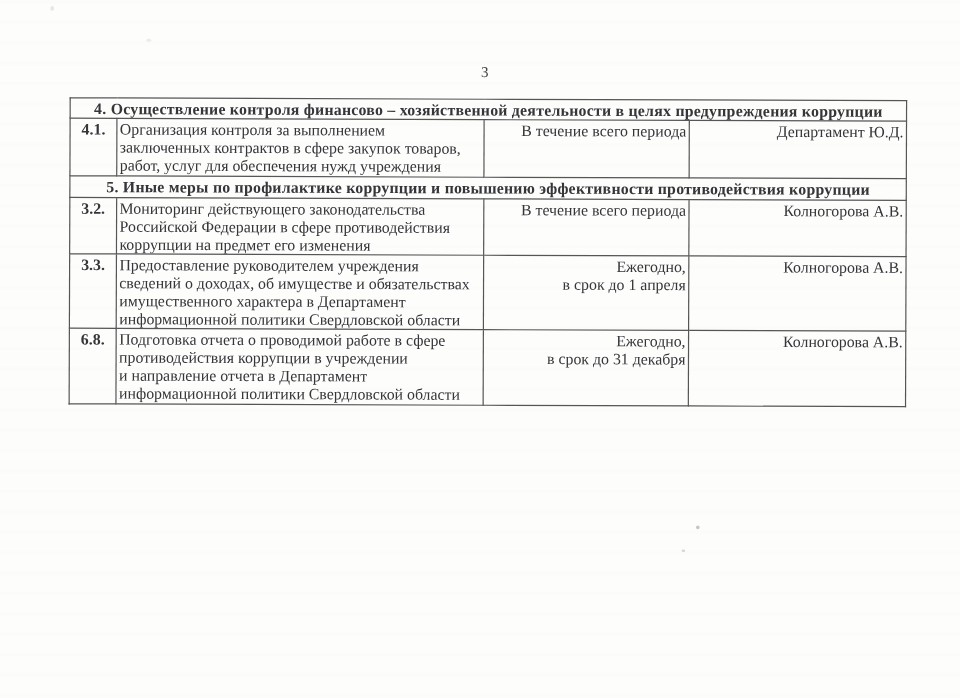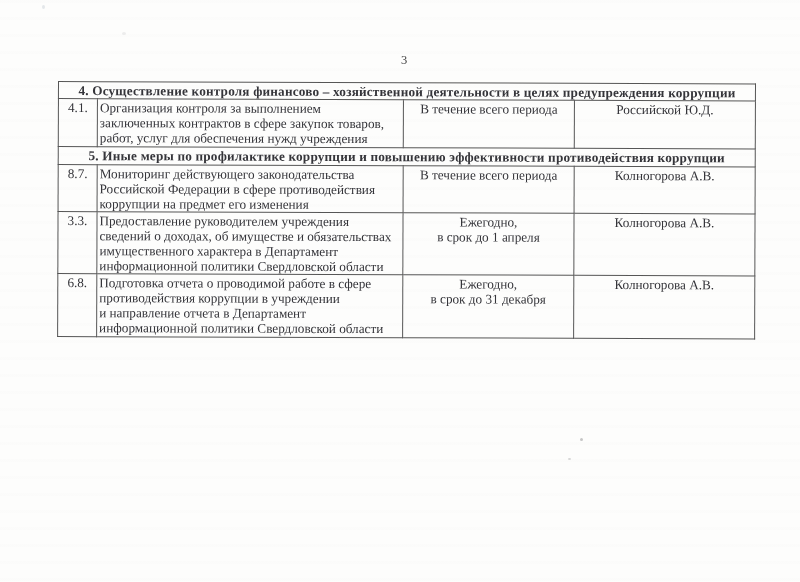--- a/index.html
+++ b/index.html
@@ -55,26 +55,27 @@
     text-align: center;
     font-weight: bold;
     font-size: 13.5px;
     color: #1e1e1e;
     padding: 1px 0 0 0;
     letter-spacing: 0.2px;
   }
   td.num-cell {
     text-align: center;
     padding-top: 2px;
+    font-weight: bold;
   }
   td.measure-cell {
     padding: 2px 2px 0 6px;
   }
   td.period-cell, td.resp-cell {
-    text-align: center;
+    text-align: right;
     padding-top: 2px;
   }
   td.v-middle {
     vertical-align: middle;
     padding-top: 0;
   }
   .cell-text {
     white-space: pre;
     overflow: hidden;
   }
@@ -113,31 +114,31 @@
         </td>
         <td class="measure-cell">
           <div class="cell-text">Организация контроля за выполнением
 заключенных контрактов в сфере закупок товаров,
 работ, услуг для обеспечения нужд учреждения</div>
         </td>
         <td class="period-cell">
           <div class="cell-text">В течение всего периода</div>
         </td>
         <td class="resp-cell">
-          <div class="cell-text">Российской Ю.Д.</div>
+          <div class="cell-text">Департамент Ю.Д.</div>
         </td>
       </tr>
 
       <tr style="height:18px">
         <td colspan="4" class="section-cell">5. Иные меры по профилактике коррупции и повышению эффективности противодействия коррупции</td>
       </tr>
 
       <tr style="height:45px">
         <td class="num-cell">
-          <div class="cell-text">8.7.</div>
+          <div class="cell-text">3.2.</div>
         </td>
         <td class="measure-cell">
           <div class="cell-text">Мониторинг действующего законодательства
 Российской Федерации в сфере противодействия
 коррупции на предмет его изменения</div>
         </td>
         <td class="period-cell">
           <div class="cell-text">В течение всего периода</div>
         </td>
         <td class="resp-cell">

